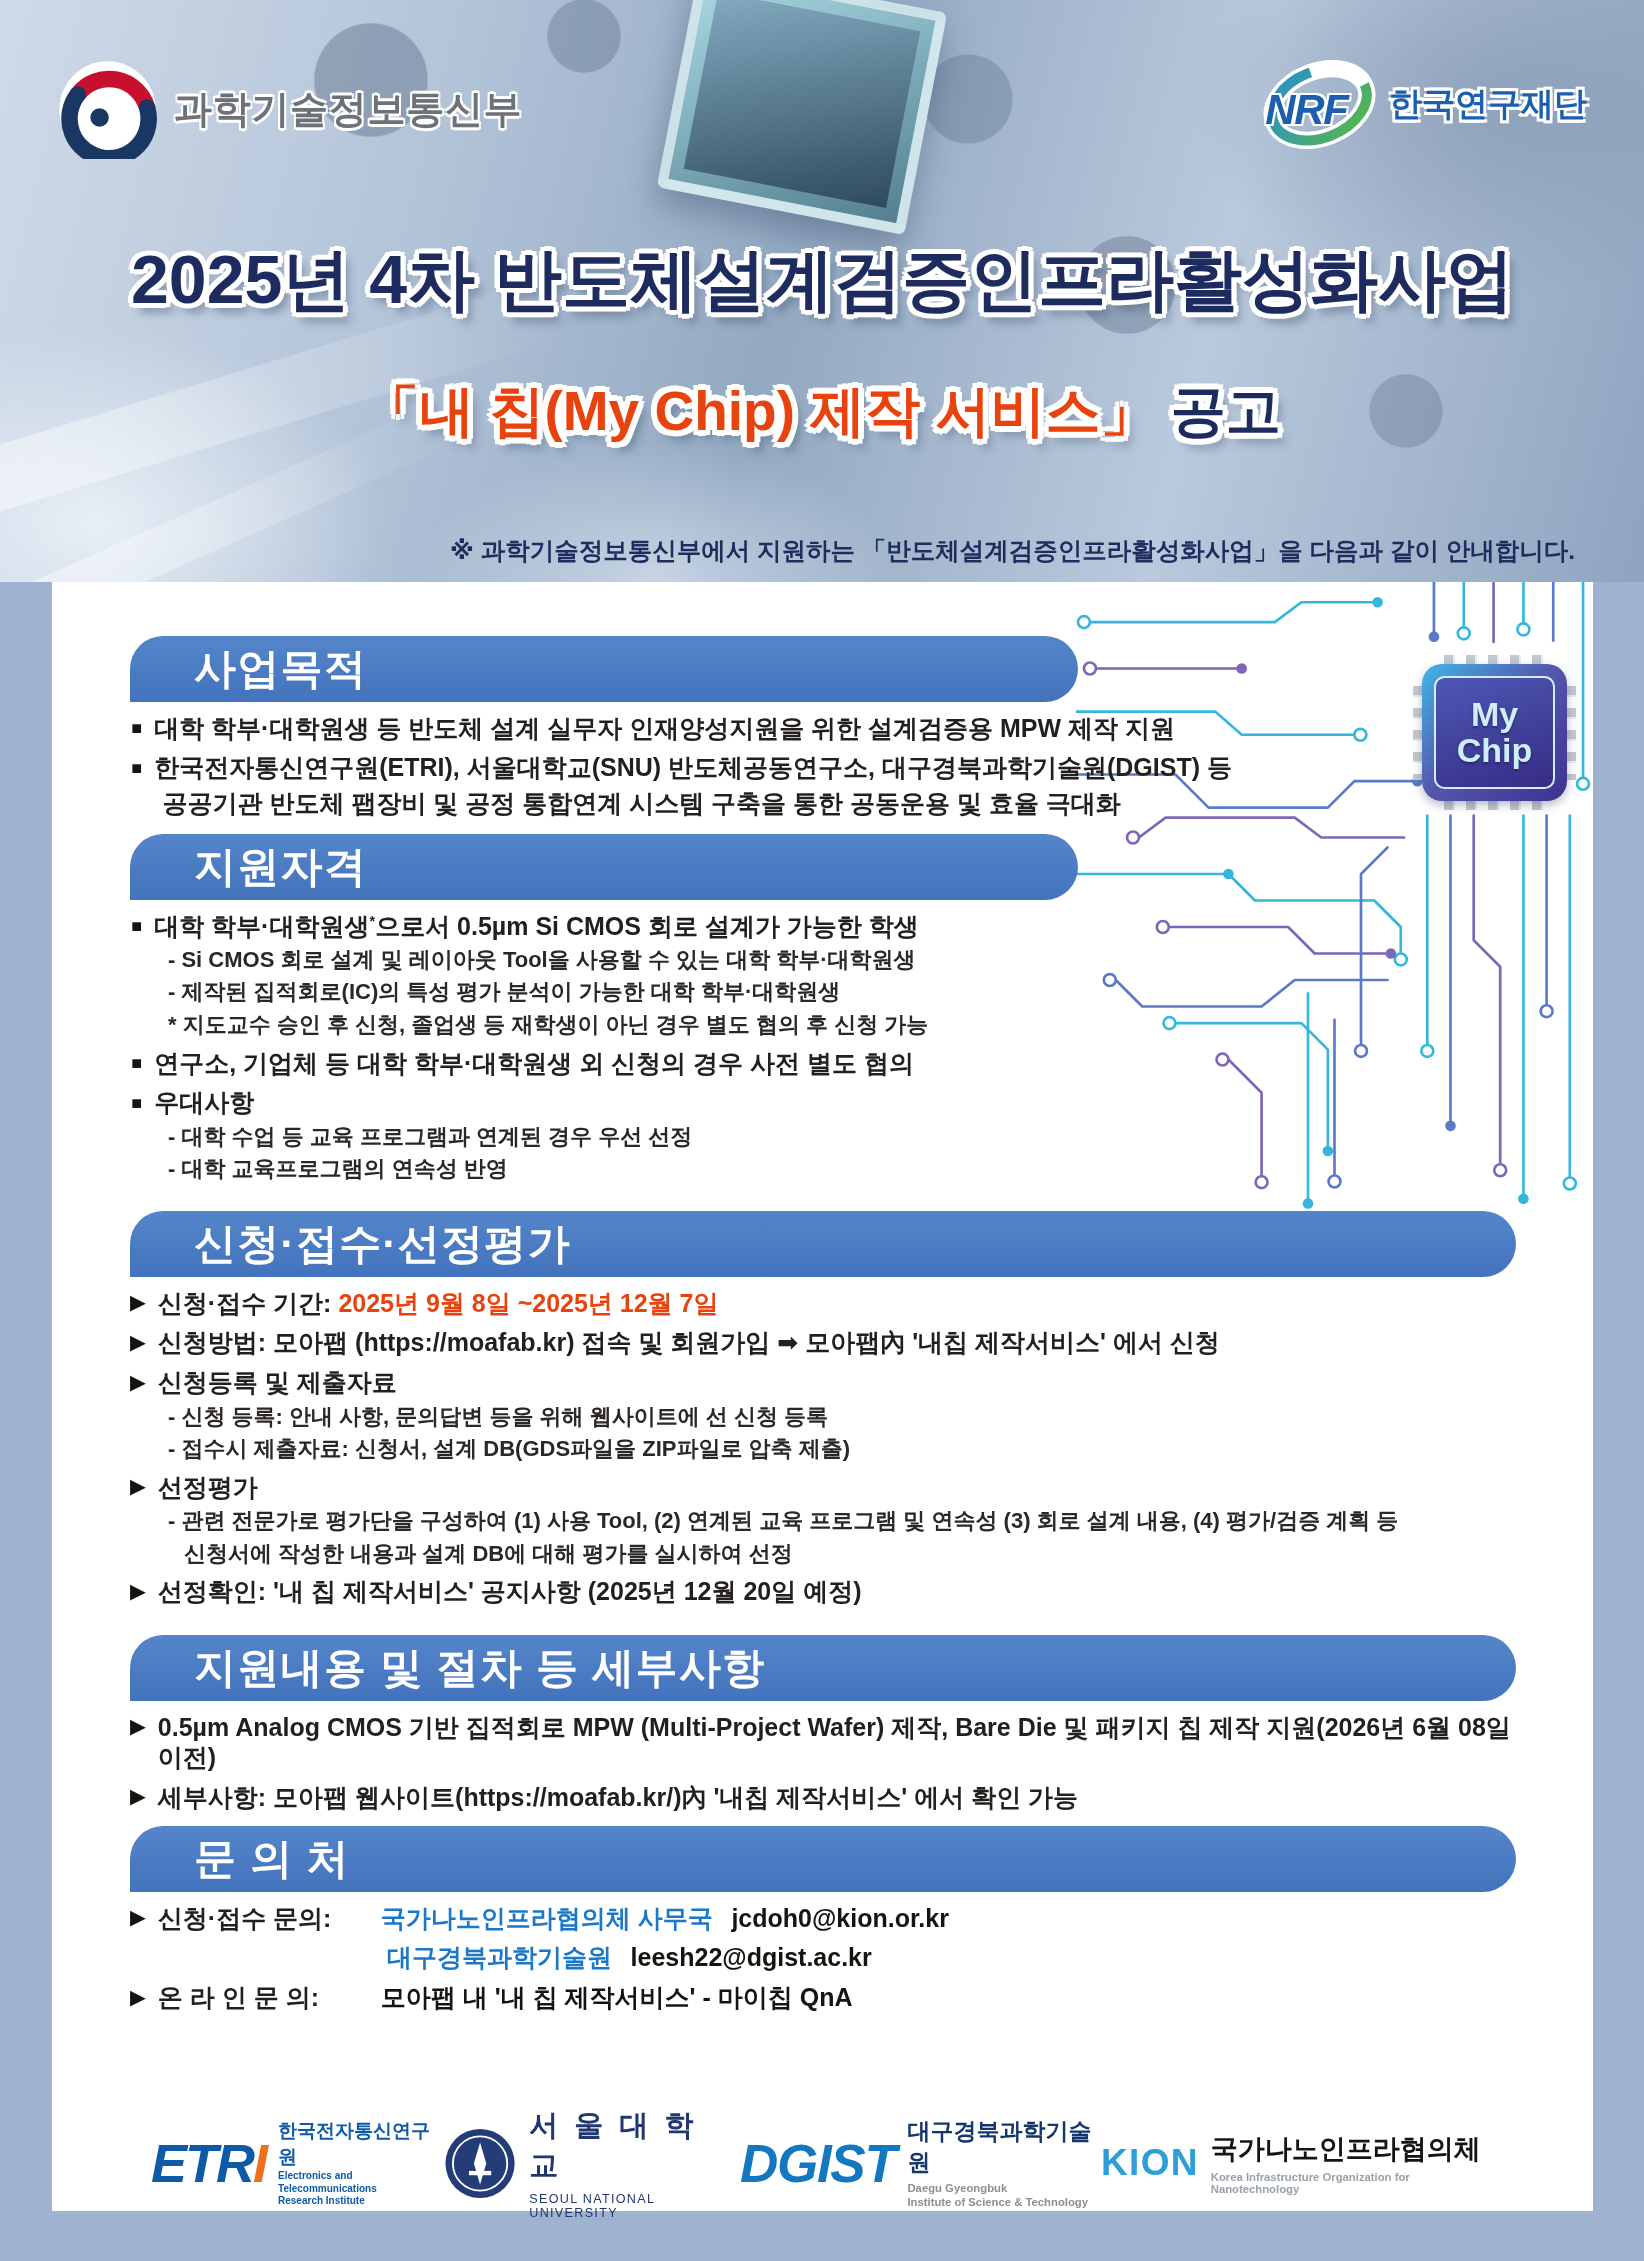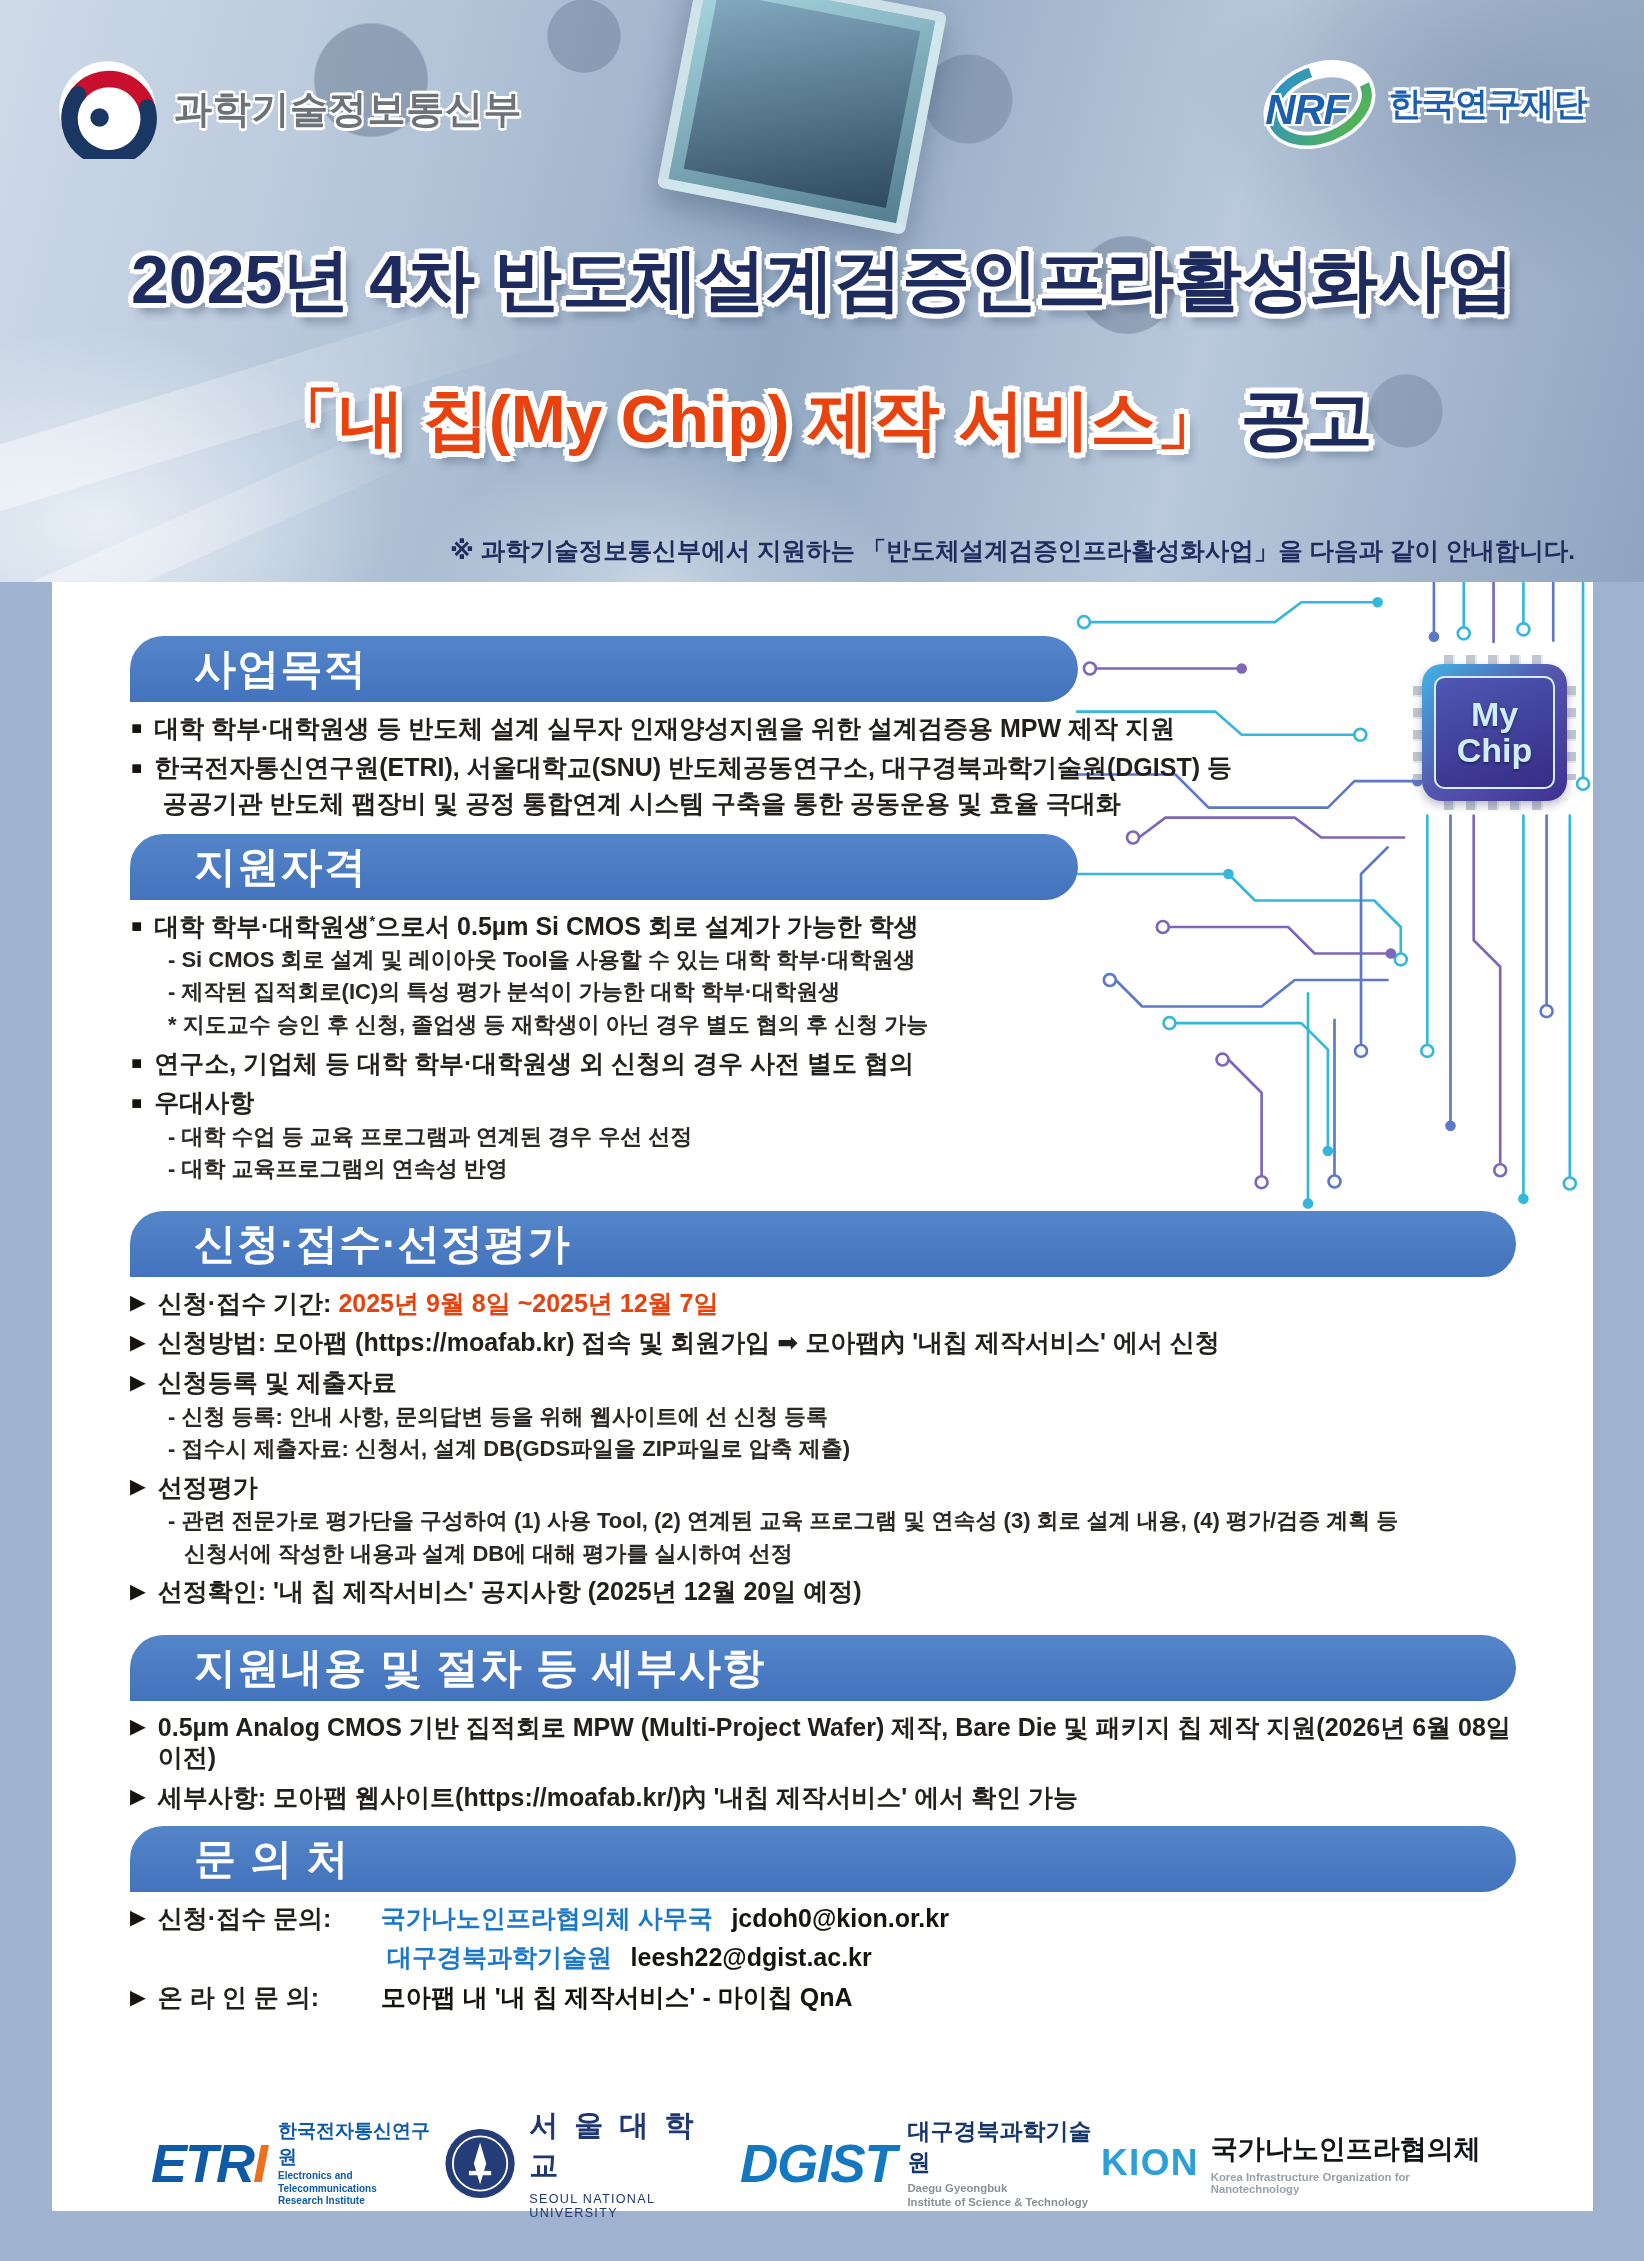--- a/index.html
+++ b/index.html
@@ -35,21 +35,21 @@
   .nrf-abbr{position:absolute;left:12px;top:28px;font-size:42px;font-weight:900;font-style:italic;
     color:#1b5fae;letter-spacing:-1.3px;
     text-shadow:-2px -2px 0 #fff,2px -2px 0 #fff,-2px 2px 0 #fff,2px 2px 0 #fff;}
   .nrf-name{font-size:33px;font-weight:800;color:#1b5fae;margin-left:2.7px;letter-spacing:0px;
     text-shadow:-2.7px -2.7px 0 #fff,2.7px -2.7px 0 #fff,-2.7px 2.7px 0 #fff,2.7px 2.7px 0 #fff,0 3.3px 0 #fff,0 -3.3px 0 #fff;}
 
   .t1{position:absolute;left:0;right:0;top:235px;text-align:center;font-size:68px;font-weight:900;
     color:#1d2b5e;letter-spacing:0px;white-space:nowrap;
     text-shadow:-4px -4px 0 #fff,4px -4px 0 #fff,-4px 4px 0 #fff,4px 4px 0 #fff,0 -5.3px 0 #fff,0 5.3px 0 #fff,
       -5.3px 0 0 #fff,5.3px 0 0 #fff,6.6px 9.3px 9.3px rgba(35,55,85,.45);}
-  .t2{position:absolute;left:0;right:0;top:375px;text-align:center;font-size:66px;font-weight:900;white-space:nowrap;
+  .t2{position:absolute;left:0;right:0;top:375px;text-align:center;font-size:55px;font-weight:900;white-space:nowrap;
     text-shadow:-4.6px -4.6px 0 #fff,4.6px -4.6px 0 #fff,-4.6px 4.6px 0 #fff,4.6px 4.6px 0 #fff,0 -6px 0 #fff,0 6px 0 #fff,
       -6px 0 0 #fff,6px 0 0 #fff,6.6px 9.3px 9.3px rgba(35,55,85,.45);}
   .t2 .hl{color:#e8430e;}
   .t2 .nv{color:#1d2b5e;}
   .notice{position:absolute;right:70px;top:534px;font-size:24.5px;font-weight:700;color:#1e2c5e;white-space:nowrap;}
 
   
   .panel{position:absolute;left:52px;top:582px;width:1541px;height:1629px;background:#ffffff;}
 
   .circuit{position:absolute;top:0;right:0;width:517px;height:629px;}

